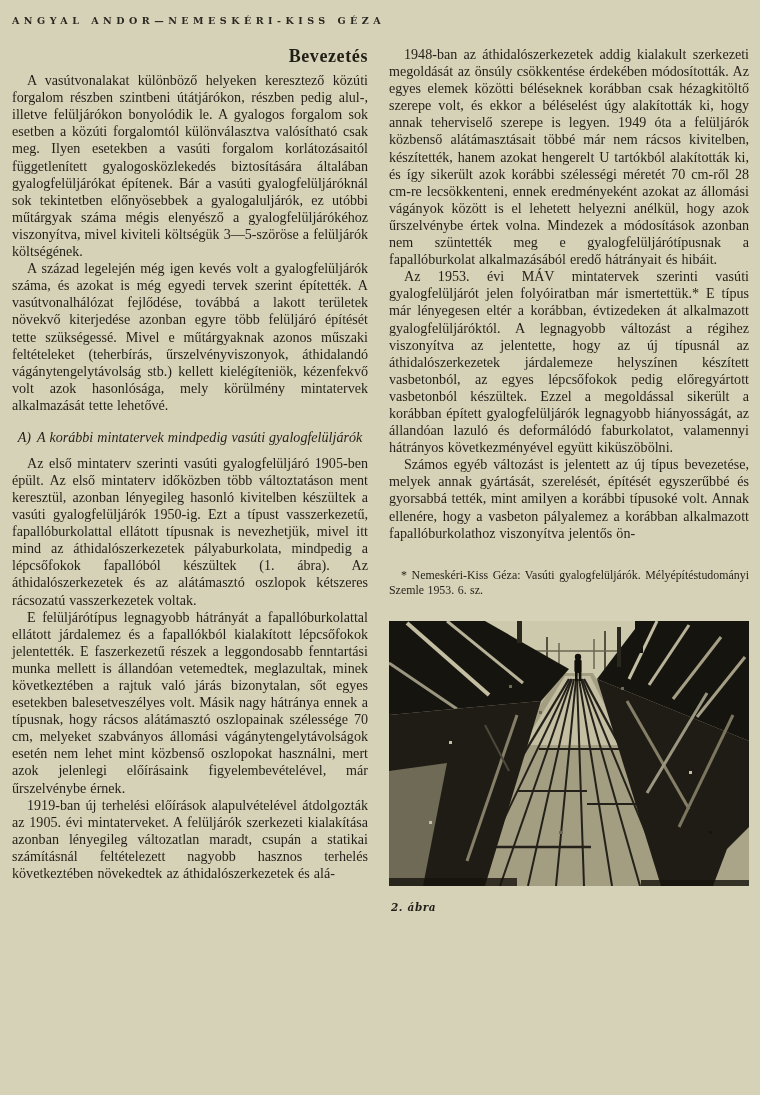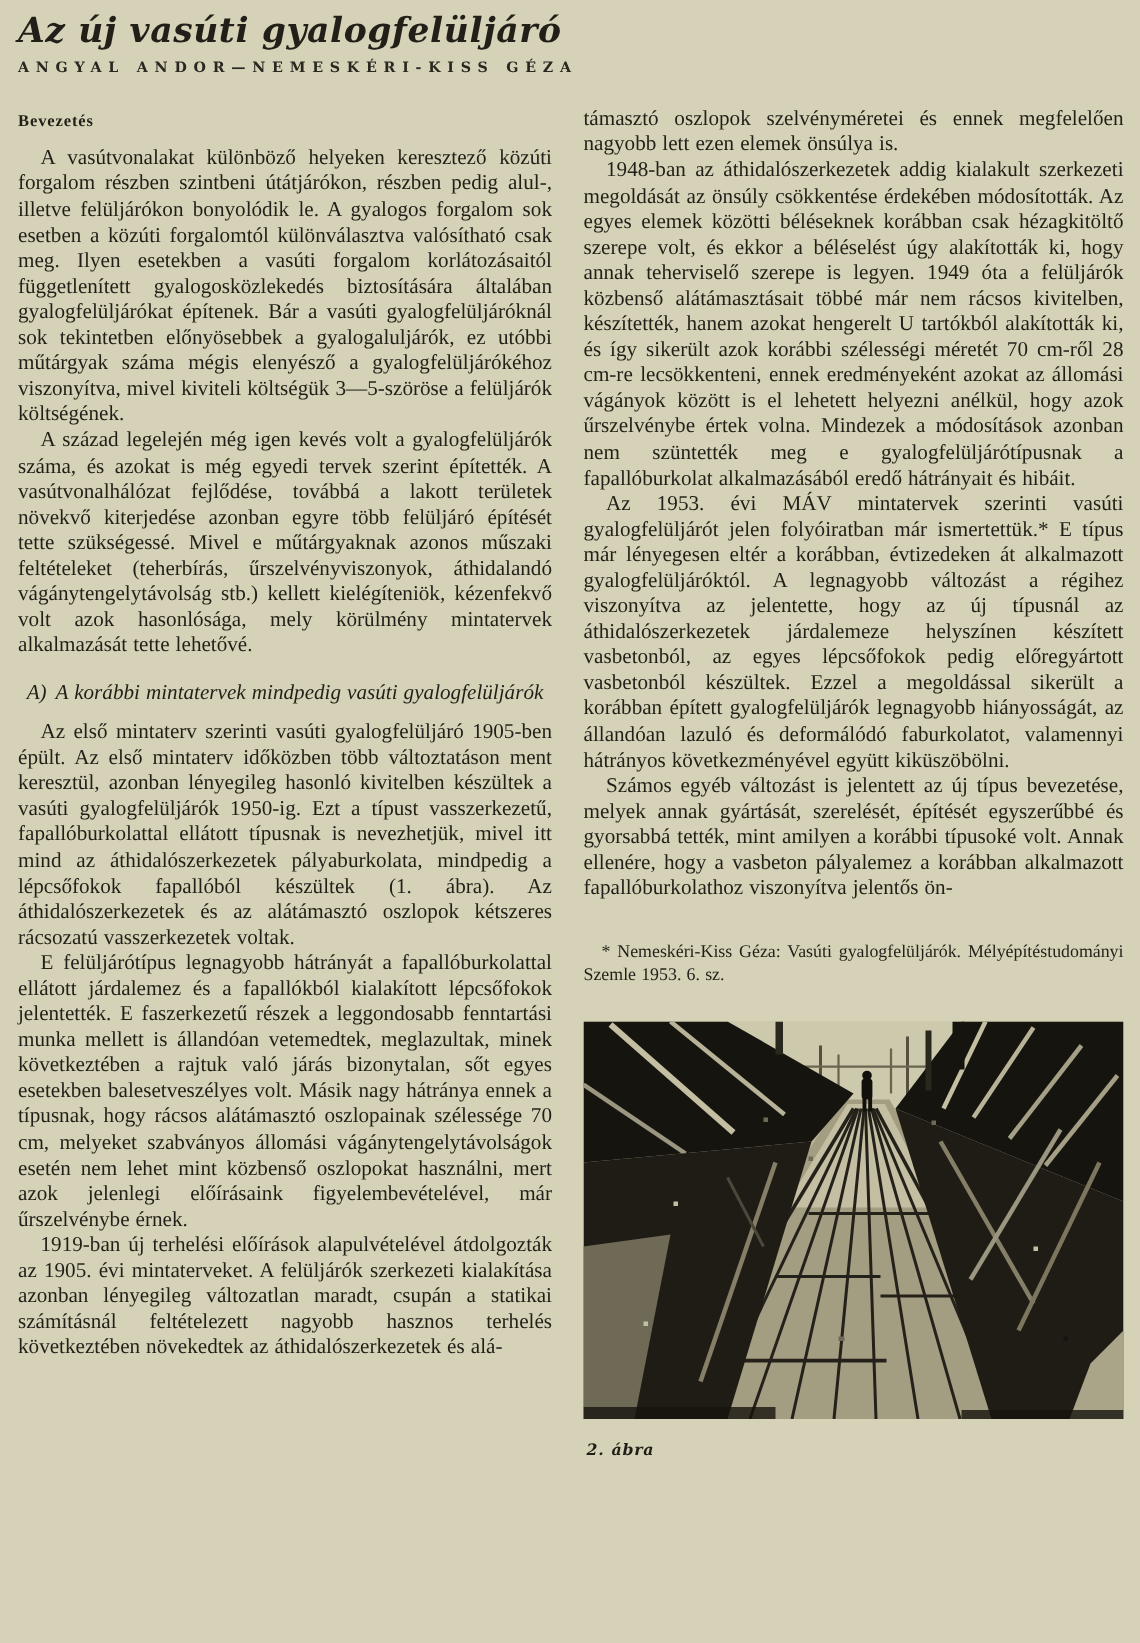--- a/index.html
+++ b/index.html
@@ -36,22 +36,22 @@
     flex: 0 0 auto;
     font-size: 14.1px;
     line-height: 17.1px;
     text-align: justify;
     hyphens: none;
     word-spacing: 0.5px;
   }
   .col-left  { width: 356px; }
   .col-right { width: 360px; }
   .intro-heading {
-    text-align: left;
-    font-size: 11px;
+    text-align: right;
+    font-size: 18px;
     font-weight: bold;
     margin: 2px 0 7px 0;
     letter-spacing: 0.6px;
   }
   p { margin: 0; text-indent: 15px; }
   p.no-indent { text-indent: 0; }
   .it { }
   .subhead {
     font-style: italic;
     text-align: center;
@@ -76,37 +76,35 @@
     font-weight: bold;
     font-size: 10.5px;
     letter-spacing: 0.5px;
   }
 </style>
 </head>
 <body>
 
 <div class="page">
 
-  <h1 class="title">Az új vasúti gyalogfelüljáró</h1>
   <div class="authors">ANGYAL ANDOR—NEMESKÉRI-KISS GÉZA</div>
 
   <div class="columns">
 
     <div class="col col-left">
       <div class="intro-heading">Bevezetés</div>
       <p>A vasútvonalakat különböző helyeken keresztező közúti forgalom részben szintbeni útátjárókon, részben pedig alul-, illetve felüljárókon bonyolódik le. A gyalogos forgalom sok esetben a közúti forgalomtól különválasztva valósítható csak meg. Ilyen esetekben a vasúti forgalom korlátozásaitól függetlenített gyalogosközlekedés biztosítására általában gyalogfelüljárókat építenek. Bár a vasúti gyalogfelüljáróknál sok tekintetben előnyösebbek a gyalogaluljárók, ez utóbbi műtárgyak száma mégis elenyésző a gyalogfelüljárókéhoz viszonyítva, mivel kiviteli költségük 3—5-szöröse a felüljárók költségének.</p>
       <p>A század legelején még igen kevés volt a gyalogfelüljárók száma, és azokat is még egyedi tervek szerint építették. A vasútvonalhálózat fejlődése, továbbá a lakott területek növekvő kiterjedése azonban egyre több felüljáró építését tette szükségessé. Mivel e műtárgyaknak azonos műszaki feltételeket (teherbírás, űrszelvényviszonyok, áthidalandó vágánytengelytávolság stb.) kellett kielégíteniök, kézenfekvő volt azok hasonlósága, mely körülmény mintatervek alkalmazását tette lehetővé.</p>
       <div class="subhead"><span class="label">A)</span><span class="it">A korábbi mintatervek mindpedig vasúti gyalogfelüljárók</span></div>
       <p><span class="it">Az első mintaterv szerinti vasúti gyalogfelüljáró</span><span> 1905-ben épült. Az első mintaterv időközben több változtatáson ment keresztül, azonban lényegileg hasonló kivitelben készültek a vasúti gyalogfelüljárók 1950-ig. Ezt a típust vasszerkezetű, fapallóburkolattal ellátott típusnak is nevezhetjük, mivel itt mind az áthidalószerkezetek pályaburkolata, mindpedig a lépcsőfokok fapallóból készültek (1. ábra). Az áthidalószerkezetek és az alátámasztó oszlopok kétszeres rácsozatú vasszerkezetek voltak.</span></p>
       <p>E felüljárótípus legnagyobb hátrányát a fapallóburkolattal ellátott járdalemez és a fapallókból kialakított lépcsőfokok jelentették. E faszerkezetű részek a leggondosabb fenntartási munka mellett is állandóan vetemedtek, meglazultak, minek következtében a rajtuk való járás bizonytalan, sőt egyes esetekben balesetveszélyes volt. Másik nagy hátránya ennek a típusnak, hogy rácsos alátámasztó oszlopainak szélessége 70 cm, melyeket szabványos állomási vágánytengelytávolságok esetén nem lehet mint közbenső oszlopokat használni, mert azok jelenlegi előírásaink figyelembevételével, már űrszelvénybe érnek.</p>
       <p>1919-ban új terhelési előírások alapulvételével átdolgozták az 1905. évi mintaterveket. A felüljárók szerkezeti kialakítása azonban lényegileg változatlan maradt, csupán a statikai számításnál feltételezett nagyobb hasznos terhelés következtében növekedtek az áthidalószerkezetek és alá-</p>
     </div>
 
     <div class="col col-right">
-      <p class="no-indent">támasztó oszlopok szelvényméretei és ennek megfelelően nagyobb lett ezen elemek önsúlya is.</p>
       <p>1948-ban az áthidalószerkezetek addig kialakult szerkezeti megoldását az önsúly csökkentése érdekében módosították. Az egyes elemek közötti béléseknek korábban csak hézagkitöltő szerepe volt, és ekkor a béléselést úgy alakították ki, hogy annak teherviselő szerepe is legyen. 1949 óta a felüljárók közbenső alátámasztásait többé már nem rácsos kivitelben, készítették, hanem azokat hengerelt U tartókból alakították ki, és így sikerült azok korábbi szélességi méretét 70 cm-ről 28 cm-re lecsökkenteni, ennek eredményeként azokat az állomási vágányok között is el lehetett helyezni anélkül, hogy azok űrszelvénybe értek volna. Mindezek a módosítások azonban nem szüntették meg e gyalogfelüljárótípusnak a fapallóburkolat alkalmazásából eredő hátrányait és hibáit.</p>
       <p><span class="it">Az 1953. évi MÁV mintatervek szerinti vasúti gyalogfelüljárót</span><span> jelen folyóiratban már ismertettük.* E típus már lényegesen eltér a korábban, évtizedeken át alkalmazott gyalogfelüljáróktól. A legnagyobb változást a régihez viszonyítva az jelentette, hogy az új típusnál az áthidalószerkezetek járdalemeze helyszínen készített vasbetonból, az egyes lépcsőfokok pedig előregyártott vasbetonból készültek. Ezzel a megoldással sikerült a korábban épített gyalogfelüljárók legnagyobb hiányosságát, az állandóan lazuló és deformálódó faburkolatot, valamennyi hátrányos következményével együtt kiküszöbölni.</span></p>
       <p>Számos egyéb változást is jelentett az új típus bevezetése, melyek annak gyártását, szerelését, építését egyszerűbbé és gyorsabbá tették, mint amilyen a korábbi típusoké volt. Annak ellenére, hogy a vasbeton pályalemez a korábban alkalmazott fapallóburkolathoz viszonyítva jelentős ön-</p>
 
       <div class="footnote">
         <span>*</span>
         <span class="it">Nemeskéri-Kiss Géza:</span>
         <span>Vasúti gyalogfelüljárók. Mélyépítéstudományi Szemle 1953. 6. sz.</span>
       </div>
 

